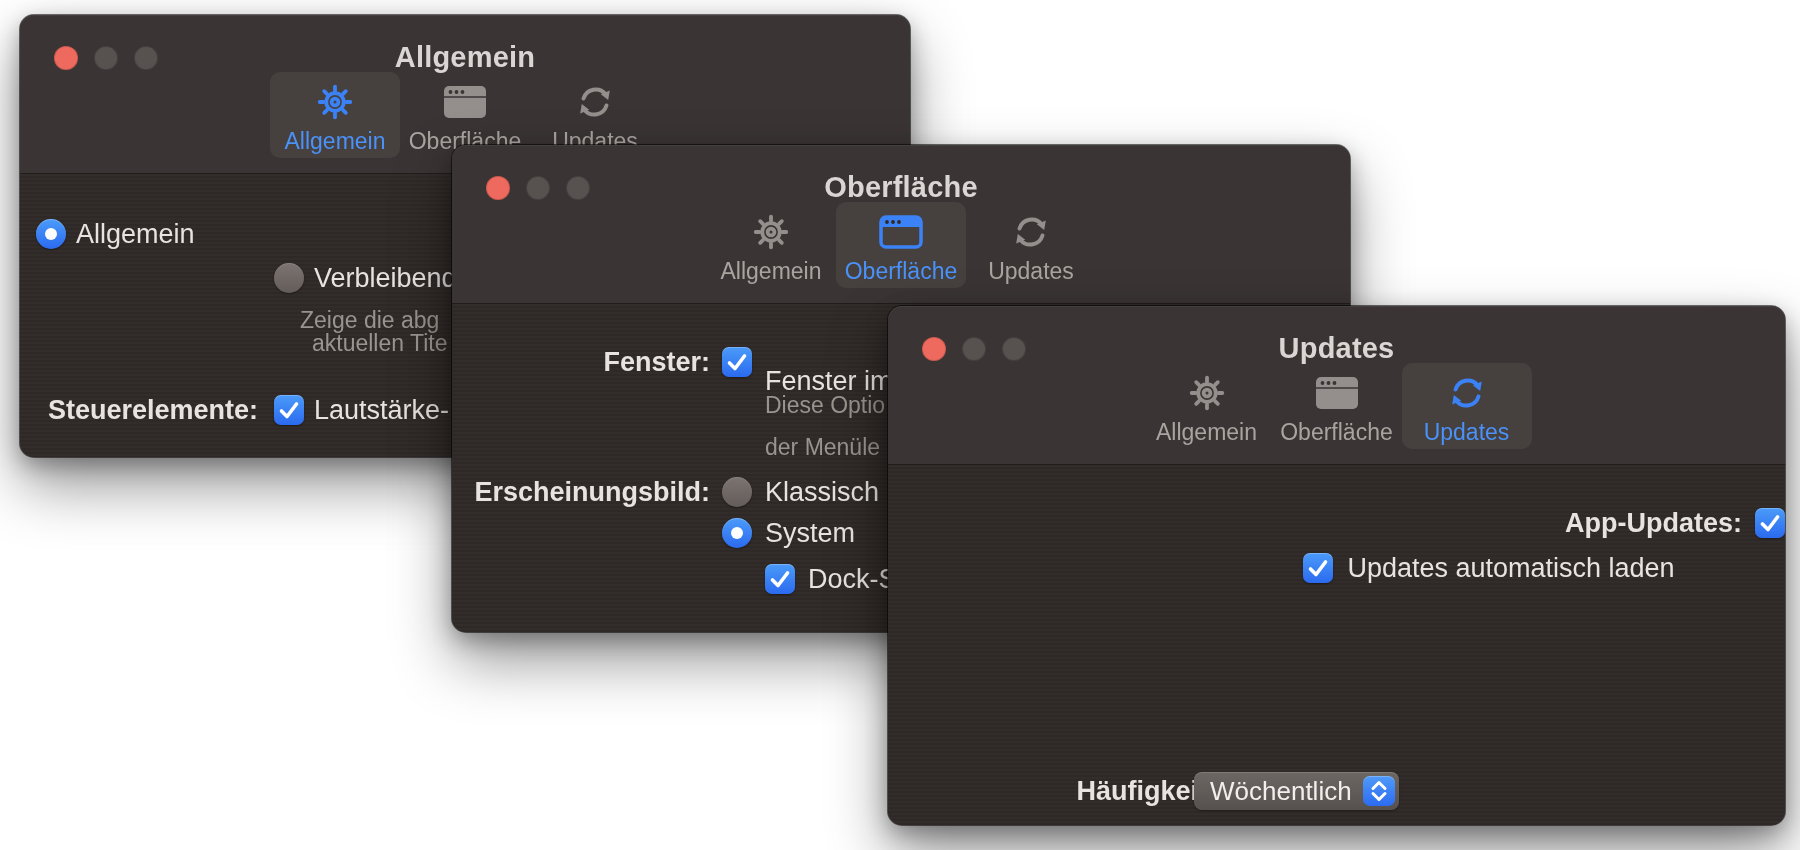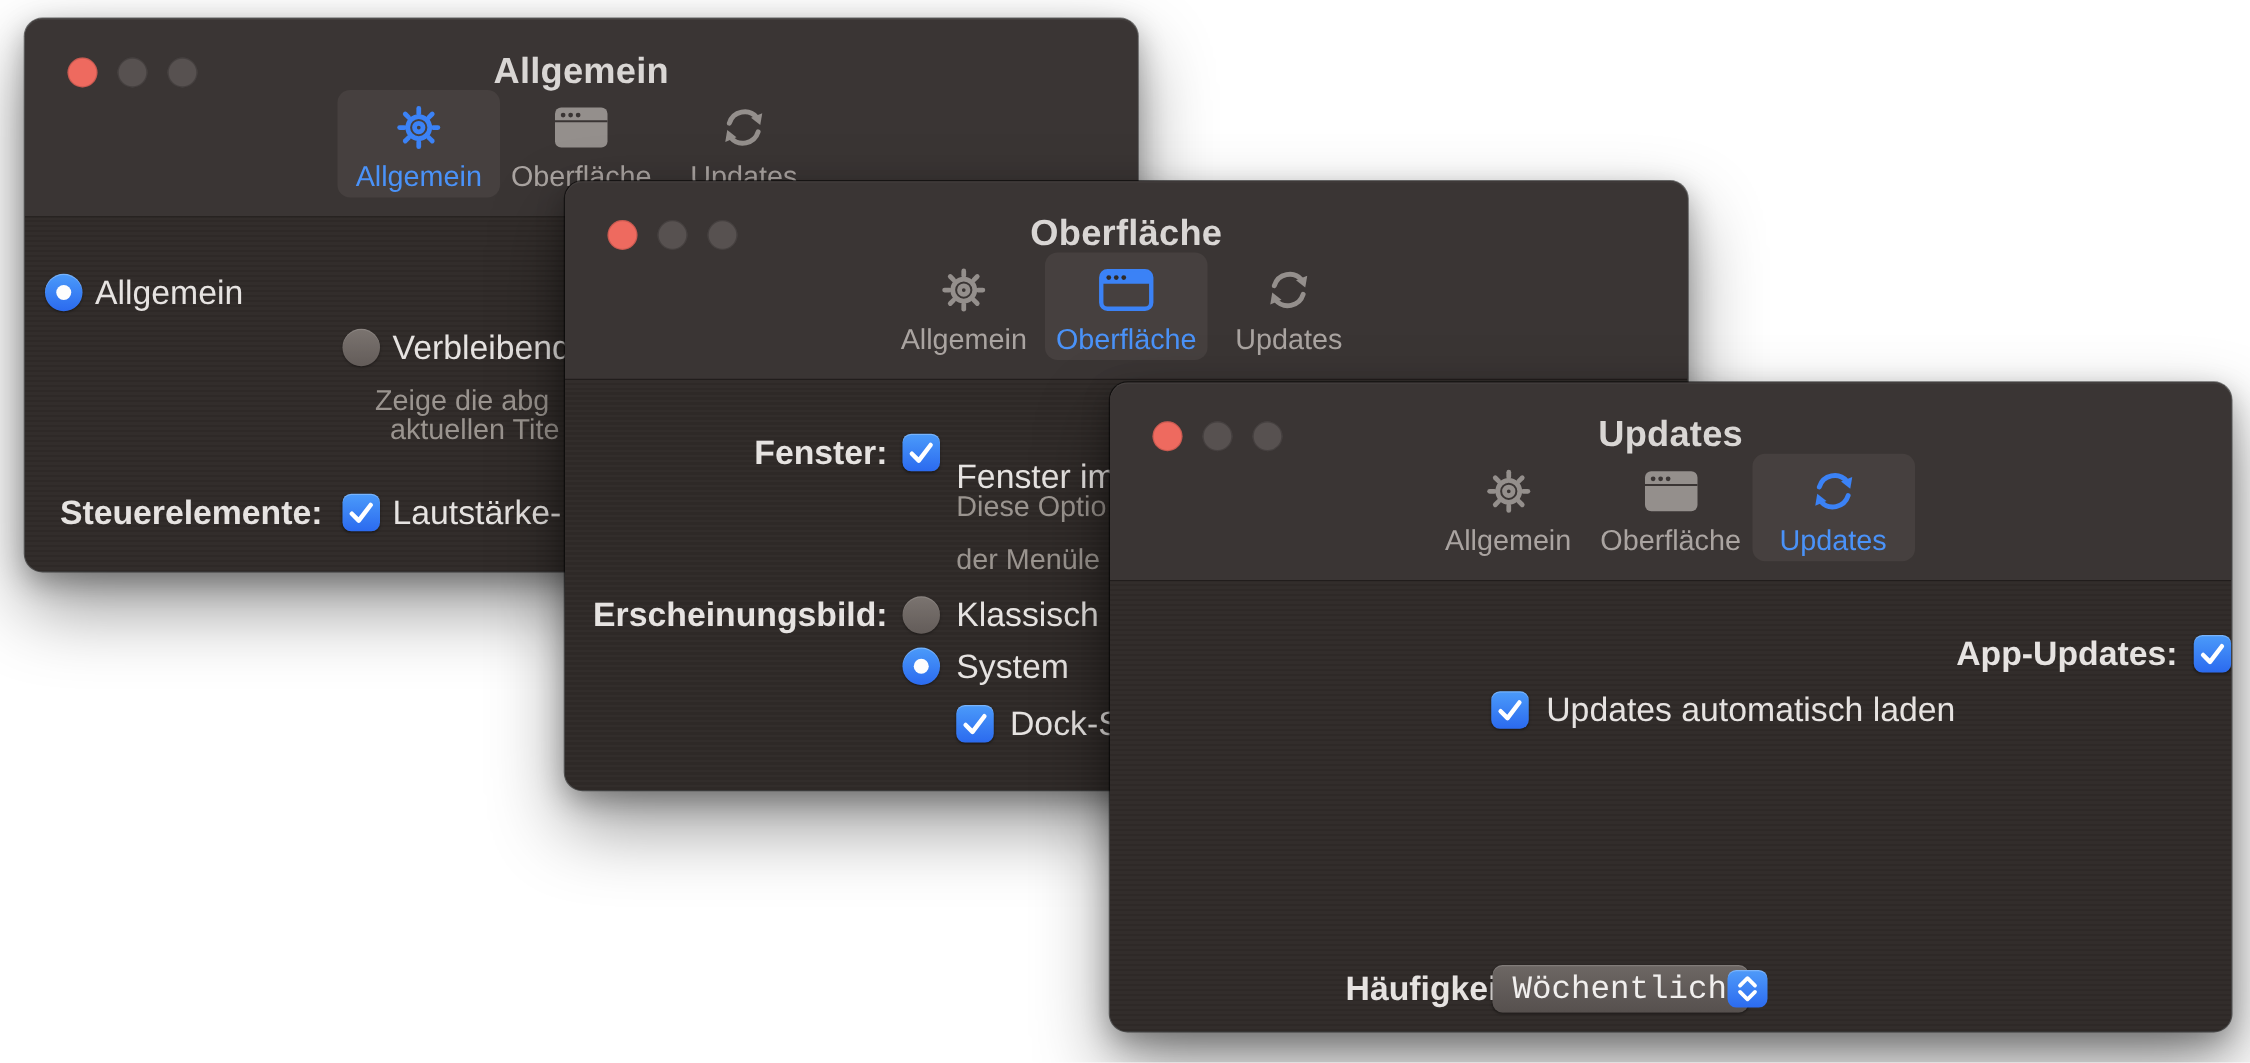--- a/index.html
+++ b/index.html
@@ -60,21 +60,21 @@
     content:"";position:absolute;left:9px;top:9px;width:12px;height:12px;border-radius:50%;background:#fdfdfd;
   }
   .radio.off{
     background:linear-gradient(180deg,#7b7470,#635c59);
     box-shadow:inset 0 1px 0 rgba(255,255,255,.12), 0 1px 2px rgba(0,0,0,.35);
   }
   .dropdown{
     position:absolute;width:205px;height:38px;border-radius:8px;
     background:linear-gradient(180deg,#6d6764,#56504e);
     box-shadow:inset 0 1px 0 rgba(255,255,255,.14), 0 1px 2px rgba(0,0,0,.4);
-    display:flex;align-items:center;font-family:Liberation Mono, monospace;
+    display:flex;align-items:center;
   }
   .dropdown .dtext{font-size:26px;color:#f1efee;padding-left:16px;flex:1;}
   .stepper{
     width:32px;height:30px;border-radius:7px;margin-right:4px;flex:none;
     background:linear-gradient(180deg,#4f9bf9,#2c6bf0);
     display:flex;align-items:center;justify-content:center;
     box-shadow:inset 0 1px 0 rgba(255,255,255,.25);
   }
 </style>
 </head>
@@ -305,21 +305,21 @@
   </div>
   <div class="wcontent">
     <div class="row" style="top:41px;justify-content:flex-end;">
       <div class="rlabel" style="width:292px;">App-Updates:</div>
       <div class="checkbox" style="margin-left:13px;">
         <svg viewBox="0 0 30 30" width="30" height="30">
             <polyline points="7.5,16 13,21.5 22.5,9" fill="none" stroke="#ffffff" stroke-width="3.6" stroke-linecap="round" stroke-linejoin="round"></polyline>
           </svg>
       </div>
     </div>
-    <div class="row" style="top:86px;">
+    <div class="row" style="top:86px;justify-content:center;">
       <div class="rlabel" style="width:292px;"></div>
       <div class="checkbox" style="margin-left:13px;">
         <svg viewBox="0 0 30 30" width="30" height="30">
             <polyline points="7.5,16 13,21.5 22.5,9" fill="none" stroke="#ffffff" stroke-width="3.6" stroke-linecap="round" stroke-linejoin="round"></polyline>
           </svg>
       </div>
       <div class="opttext" style="margin-left:14px;">Updates automatisch laden</div>
     </div>
     <div class="row" style="top:307px;height:38px;margin-left:36px;">
       <div class="rlabel" style="width:292px;">Häufigkeit:</div>

